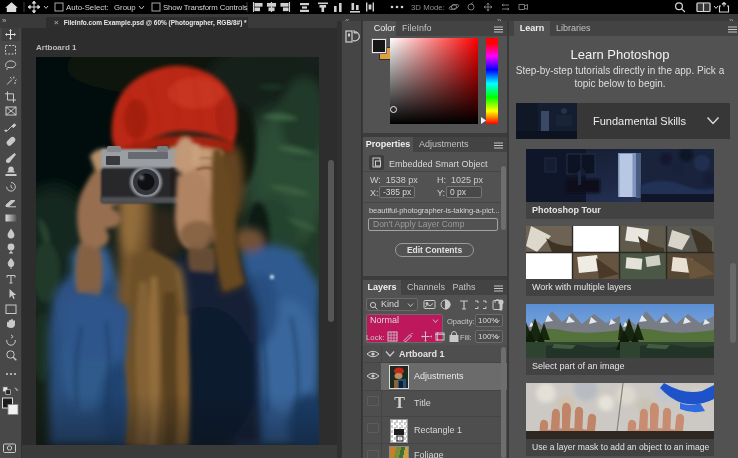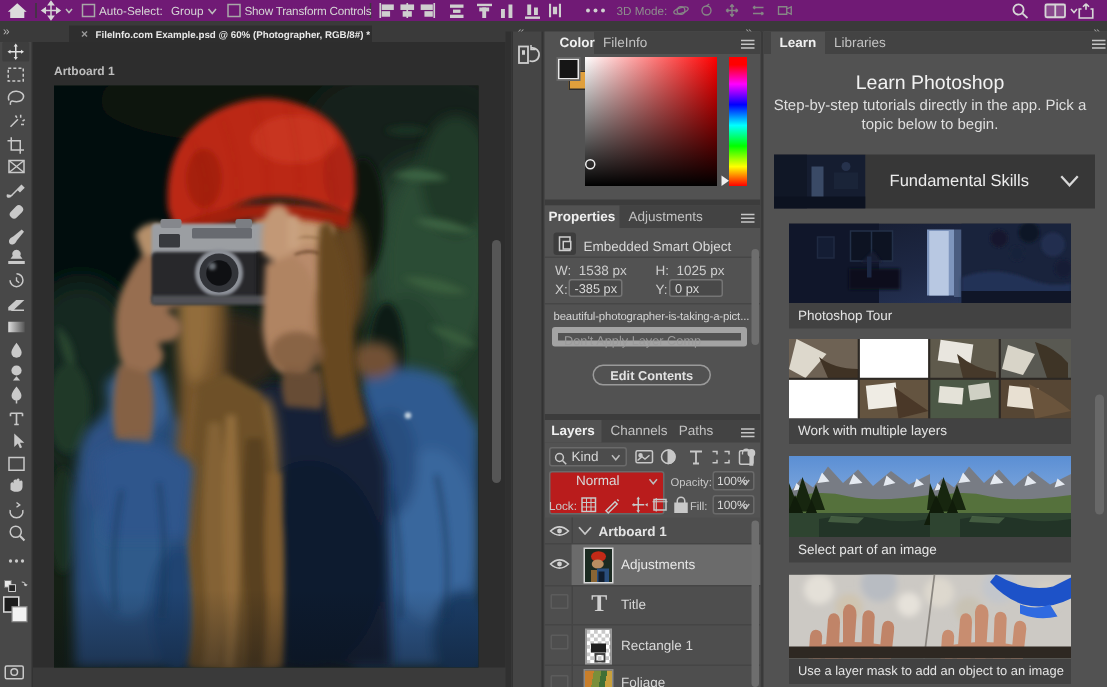--- a/index.html
+++ b/index.html
@@ -6,21 +6,21 @@
   html,body { width:738px; height:458px; overflow:hidden; background:#3a3a3a;
     font-family:"Liberation Sans", sans-serif; }
   #app { position:relative; width:738px; height:458px; overflow:hidden; }
   .abs { position:absolute; }
   .txt { color:#d8d8d8; font-size:10px; white-space:nowrap; }
 </style>
 </head>
 <body>
 <div id="app">
 
-  <div class="abs" id="optionsbar" style="left:0;top:0;width:738px;height:20px;background:#701a75;border-bottom:1px solid #282828;">
+  <div class="abs" id="optionsbar" style="left:0;top:0;width:738px;height:20px;background:#000000;border-bottom:1px solid #282828;">
     <svg width="738" height="14" style="position:absolute;left:0;top:0;">
 
       <path d="M11.5,2.2 L5.2,7.8 L6.8,7.8 L6.8,12 L16.2,12 L16.2,7.8 L17.8,7.8 Z" fill="#dcdcdc"></path>
       <line x1="24" y1="2" x2="24" y2="12" stroke="#3a3a3a"></line>
 
       <g stroke="#d6d6d6" stroke-width="1" fill="#d6d6d6">
         <line x1="34" y1="2.5" x2="34" y2="11.5"></line>
         <line x1="29.5" y1="7" x2="38.5" y2="7"></line>
         <path d="M34,1 l-1.6,2.2 h3.2 Z M34,13 l-1.6,-2.2 h3.2 Z M28,7 l2.2,-1.6 v3.2 Z M40,7 l-2.2,-1.6 v3.2 Z"></path>
       </g>
@@ -376,21 +376,21 @@
       <rect x="4" y="2" width="6" height="11" fill="none" stroke="#cfcfcf" stroke-width="1.2"></rect>
       <rect x="6" y="4.5" width="2" height="3" fill="#cfcfcf"></rect>
       <path d="M12,3 a4.5,4.5 0 1 1 -1,8.5" fill="none" stroke="#cfcfcf" stroke-width="1.2"></path>
       <path d="M12,1 v3 h3" fill="none" stroke="#cfcfcf" stroke-width="1"></path>
     </svg>
   </div>
 
   <div class="abs" id="midcol" style="left:363px;top:21px;width:144px;height:437px;background:#525252;overflow:hidden;">
 
     <div class="abs" style="left:0;top:0;width:144px;height:15px;background:#434343;"></div>
-    <div class="abs" style="left:0;top:0;width:33px;height:15px;background:#525252;color:#f0f0f0;font-size:9px;font-weight:bold;line-height:15px;text-align:center;padding-left:10px;">Color</div>
+    <div class="abs" style="left:0;top:0;width:33px;height:15px;background:#525252;color:#f0f0f0;font-size:9px;font-weight:normal;line-height:15px;text-align:center;padding-left:10px;">Color</div>
     <div class="abs" style="left:39px;top:0;width:60px;height:15px;color:#c2c2c2;font-size:9px;line-height:15px;">FileInfo</div>
     <svg class="abs" style="left:131px;top:5px;" width="10" height="7">
         <g stroke="#c6c6c6" stroke-width="1">
           <line x1="0" y1="1" x2="9" y2="1"></line>
           <line x1="0" y1="3.5" x2="9" y2="3.5"></line>
           <line x1="0" y1="6" x2="9" y2="6"></line>
         </g>
       </svg>
 
     <div class="abs" style="left:16px;top:26px;width:13px;height:13px;background:#e0a03c;border:1px solid #2e2e2e;"></div>
@@ -424,21 +424,21 @@
     <div class="abs txt" style="left:26px;top:138px;font-size:9px;">Embedded Smart Object</div>
     <div class="abs" style="left:0;top:150px;width:144px;height:1px;background:#464646;"></div>
     <div class="abs txt" style="left:7px;top:154px;font-size:9px;color:#cdcdcd;">W:&nbsp; 1538 px</div>
     <div class="abs txt" style="left:74px;top:154px;font-size:9px;color:#cdcdcd;">H:&nbsp; 1025 px</div>
     <div class="abs txt" style="left:7px;top:167px;font-size:9px;color:#cdcdcd;">X:</div>
     <div class="abs" style="left:16px;top:165px;width:36px;height:12px;background:#494949;border:1px solid #757575;border-radius:2px;color:#d8d8d8;font-size:8.5px;line-height:10px;padding-left:3px;">-385 px</div>
     <div class="abs txt" style="left:74px;top:167px;font-size:9px;color:#cdcdcd;">Y:</div>
     <div class="abs" style="left:83px;top:165px;width:36px;height:12px;background:#494949;border:1px solid #757575;border-radius:2px;color:#d8d8d8;font-size:8.5px;line-height:10px;padding-left:3px;">0 px</div>
     <div class="abs" style="left:0;top:181px;width:144px;height:1px;background:#464646;"></div>
     <div class="abs txt" style="left:6px;top:185px;font-size:7.6px;color:#d4d4d4;letter-spacing:-0.1px;">beautiful-photographer-is-taking-a-pict...</div>
-    <div class="abs" style="left:5px;top:197px;width:130px;height:13px;border:4px solid #a3a3a3;border-radius:2px;color:#9b9b9b;font-size:8.5px;line-height:11px;padding-left:4px;">Don't Apply Layer Comp</div>
+    <div class="abs" style="left:5px;top:197px;width:130px;height:13px;border:1px solid #a3a3a3;border-radius:2px;color:#9b9b9b;font-size:8.5px;line-height:11px;padding-left:4px;">Don't Apply Layer Comp</div>
     <div class="abs" style="left:32px;top:222px;width:79px;height:14px;border:1px solid #9a9a9a;border-radius:7px;color:#e2e2e2;font-size:8.5px;font-weight:bold;line-height:12px;text-align:center;">Edit Contents</div>
     <div class="abs" style="left:138px;top:145px;width:5px;height:64px;background:#6e6e6e;border-radius:2.5px;"></div>
     <div class="abs" style="left:0;top:255px;width:144px;height:4px;background:#3c3c3c;"></div>
 
     <div class="abs" style="left:0;top:259px;width:144px;height:15px;background:#434343;"></div>
     <div class="abs" style="left:0;top:259px;width:38px;height:15px;background:#525252;color:#f0f0f0;font-size:9px;font-weight:bold;line-height:15px;text-align:center;">Layers</div>
     <div class="abs" style="left:44px;top:259px;height:15px;color:#c2c2c2;font-size:9px;line-height:15px;">Channels&nbsp;&nbsp;&nbsp;Paths</div>
     <svg class="abs" style="left:131px;top:264px;" width="10" height="7">
         <g stroke="#c6c6c6" stroke-width="1">
           <line x1="0" y1="1" x2="9" y2="1"></line>
@@ -468,21 +468,21 @@
         <path d="M53,3.5 h3 v2 M61,3.5 h3 v2 M53,11 h3 v-2 M61,11 h3 v-2" transform="translate(-1,-0.5)"></path>
         <rect x="70" y="2.5" width="9" height="9" rx="1"></rect>
           <path d="M72,5 v-1 a2.5,2.5 0 0 1 5,0 v1" stroke-width="0.9"></path>
       </g>
     </svg>
     <svg class="abs" style="left:133px;top:277px;" width="10" height="14">
         <rect x="3.6" y="6" width="2.6" height="6.5" fill="#c8c8c8"></rect>
         <circle cx="4.9" cy="4" r="2.6" fill="#c8c8c8"></circle>
       </svg>
 
-    <div class="abs" style="left:3px;top:293px;width:77px;height:29px;background:#b91c1c;border:1px solid #6a6a6a;border-radius:2px;color:#d8d8d8;font-size:9px;line-height:11px;padding-left:17px;">Normal
+    <div class="abs" style="left:3px;top:293px;width:77px;height:29px;background:#be185d;border:1px solid #6a6a6a;border-radius:2px;color:#d8d8d8;font-size:9px;line-height:11px;padding-left:3px;">Normal
       <svg width="8" height="8" style="position:absolute;right:2px;top:3px;">
           <path d="M1,1.5 l2.5,3 l2.5,-3" stroke="#bdbdbd" stroke-width="1" fill="none"></path>
         </svg>
     </div>
     <div class="abs txt" style="left:84px;top:296px;font-size:7.5px;color:#c8c8c8;">Opacity:</div>
     <div class="abs" style="left:112px;top:293px;width:28px;height:13px;background:#4c4c4c;border:1px solid #6a6a6a;border-radius:2px;color:#d8d8d8;font-size:8px;line-height:11px;padding-left:2px;">100%<svg width="7" height="6" style="position:absolute;right:1px;top:4px;">
           <path d="M0.5,1 l2.5,3 l2.5,-3" stroke="#bdbdbd" stroke-width="1" fill="none"></path>
         </svg></div>
 
     <div class="abs txt" style="left:3px;top:312px;font-size:7.8px;color:#c8c8c8;">Lock:</div>
@@ -584,21 +584,21 @@
         <rect x="40" y="12" width="16" height="11" fill="#1a2438"></rect>
         <circle cx="48" cy="8" r="3" fill="#26324c"></circle>
         <rect x="0" y="28" width="61" height="8" fill="#0c1220"></rect>
       </svg>
       <div class="abs" style="left:61px;top:0;width:125px;height:36px;color:#ececec;font-size:11px;line-height:36px;text-align:center;">Fundamental Skills</div>
       <svg class="abs" style="left:190px;top:13px;" width="14" height="10">
           <path d="M1.5,1.5 l5.5,6 l5.5,-6" stroke="#d8d8d8" stroke-width="1.5" fill="none"></path>
         </svg>
     </div>
 
-    <div class="abs" style="left:17px;top:128px;width:188px;height:70px;background:#424242;">
+    <div class="abs" style="left:17px;top:128px;width:188px;height:70px;background:#424242;font-weight:bold;">
       <svg width="188" height="53" style="position:absolute;left:0;top:0;">
         <defs>
           <linearGradient id="c1bg" x1="0" y1="0" x2="1" y2="1">
             <stop offset="0" stop-color="#151b2e"></stop>
               <stop offset="0.5" stop-color="#1d2743"></stop>
               <stop offset="1" stop-color="#2b3a60"></stop>
           </linearGradient>
           <filter id="bl2">
               <feGaussianBlur stdDeviation="1.2"></feGaussianBlur>
             </filter>

